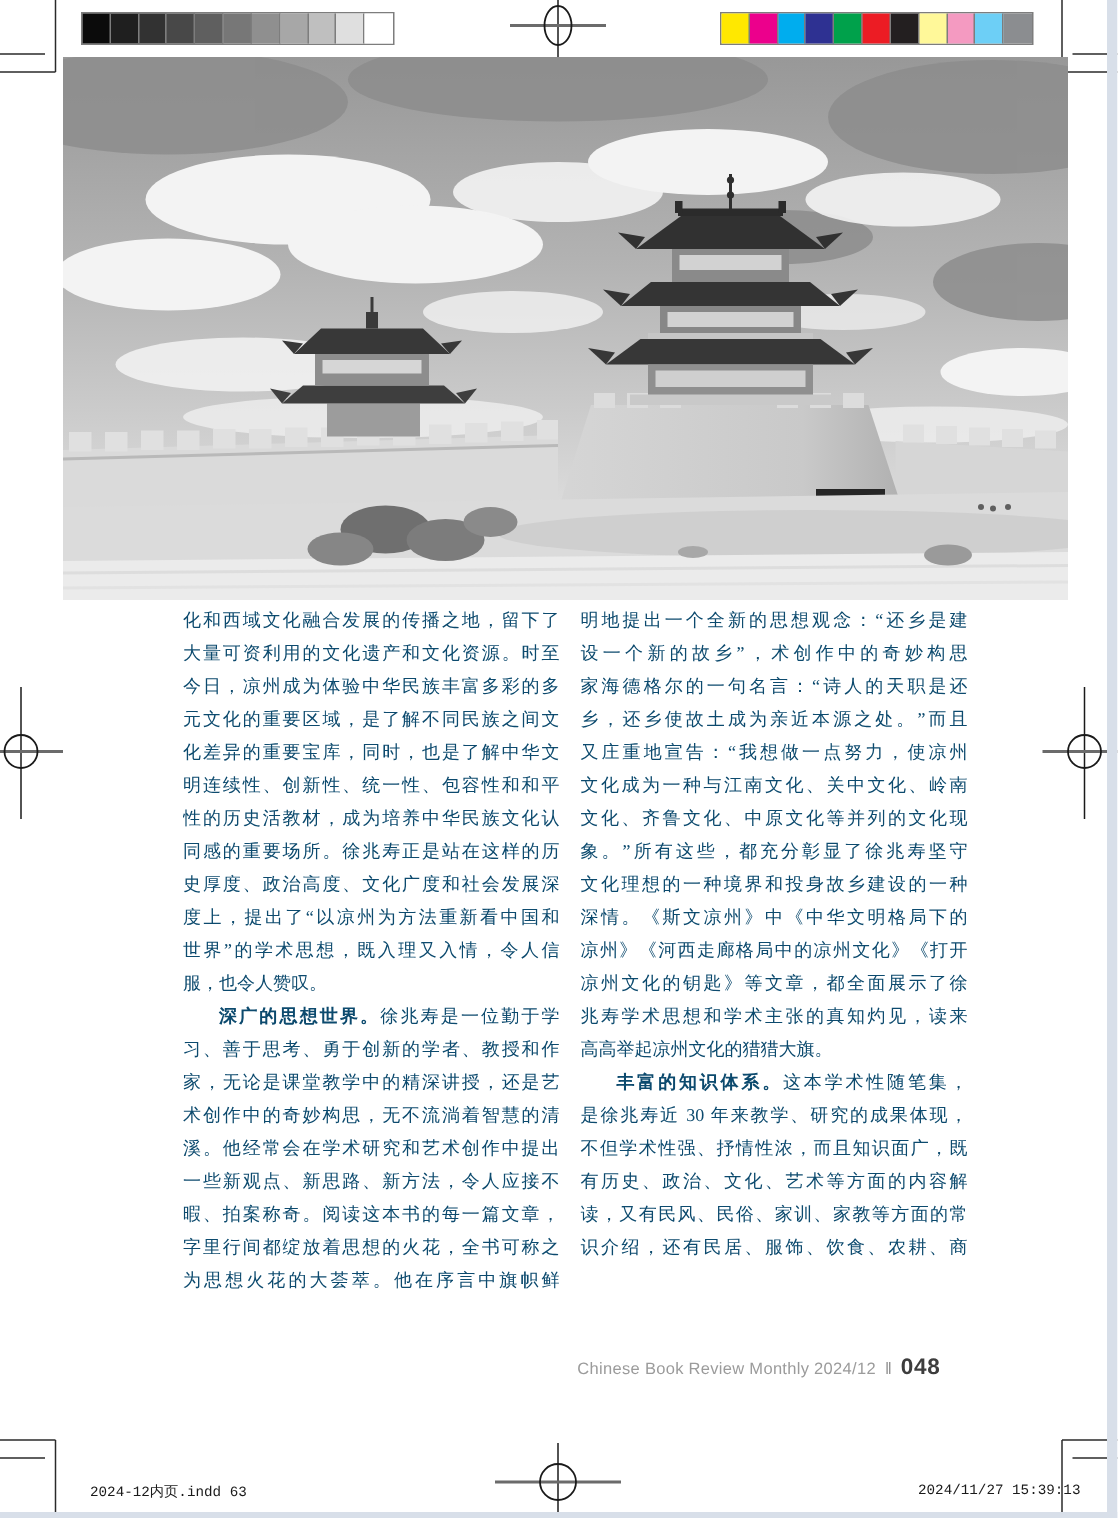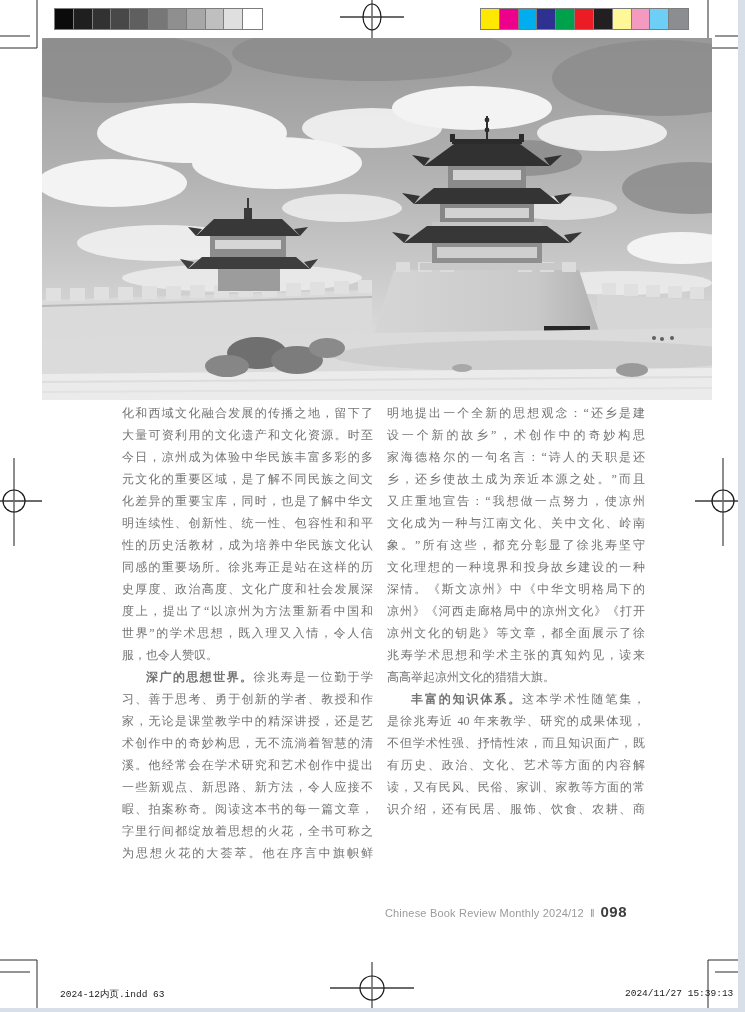--- a/index.html
+++ b/index.html
@@ -12,37 +12,37 @@
   .calbar .cell{width:19px;height:100%;border-right:1px solid #7d7d7d;box-sizing:border-box;}
   .calbar .cell:last-child{border-right:none;}
   #graybar{left:54px;width:209px;}
   #colorbar{left:480px;width:209px;}
   
   #marks{position:absolute;left:0;top:0;width:745px;height:1012px;pointer-events:none;}
   
   #photo{position:absolute;left:42px;top:38px;width:670px;height:362px;overflow:hidden;}
   #photo svg{display:block;width:100%;height:100%;}
   
-  .col{position:absolute;top:402px;height:466px;color:#737373;}
+  .col{position:absolute;top:402px;height:466px;color:#0c4a6e;}
   #col-left{left:122px;width:251px;}
   #col-right{left:387px;width:258px;}
   .line{height:22px;line-height:22px;font-size:12px;text-align:justify;text-align-last:justify;overflow:hidden;}
   .line.end{text-align-last:left;}
   .line.ind{text-indent:24px;}
   .line b{font-weight:bold;}
   
   #footer{position:absolute;top:903px;right:118px;display:flex;align-items:baseline;gap:6px;
     font-family:"Liberation Sans",sans-serif;}
   #footer .journal{font-size:11px;color:#9b9b9b;letter-spacing:.2px;}
   #footer .sep{font-size:11px;color:#8f8f8f;}
   #footer .pagenum{font-size:15px;font-weight:bold;color:#3d3d3d;letter-spacing:.5px;}
   
   .printinfo{position:absolute;top:988px;font-size:9.5px;color:#1a1a1a;font-family:Liberation Mono, monospace;}
   #print-file{left:60px;}
-  #print-time{left:612px;margin-left:13px;}
+  #print-time{left:612px;}
   
   #edge-right{position:absolute;right:0;top:0;width:7px;height:1012px;background:#d8dfe9;}
   #edge-bottom{position:absolute;left:0;bottom:0;width:745px;height:4px;background:#d8dfe9;}
 </style>
 </head>
 <body>
 
 <svg id="marks" viewBox="0 0 745 1012">
   <g stroke="#2a2a2a" stroke-width="1">
     <line x1="37" y1="0" x2="37" y2="48"></line>
@@ -275,38 +275,39 @@
     <div class="line">字里行间都绽放着思想的火花，全书可称之</div>
     <div class="line">为思想火花的大荟萃。他在序言中旗帜鲜</div>
   </div>
 <div id="col-right" class="col">
     <div class="line">明地提出一个全新的思想观念：“还乡是建</div>
     <div class="line">设一个新的故乡”，术创作中的奇妙构思</div>
     <div class="line">家海德格尔的一句名言：“诗人的天职是还</div>
     <div class="line">乡，还乡使故土成为亲近本源之处。”而且</div>
     <div class="line">又庄重地宣告：“我想做一点努力，使凉州</div>
     <div class="line">文化成为一种与江南文化、关中文化、岭南</div>
+    <div class="line">文化、齐鲁文化、中原文化等并列的文化现</div>
     <div class="line">象。”所有这些，都充分彰显了徐兆寿坚守</div>
     <div class="line">文化理想的一种境界和投身故乡建设的一种</div>
     <div class="line">深情。《斯文凉州》中《中华文明格局下的</div>
     <div class="line">凉州》《河西走廊格局中的凉州文化》《打开</div>
     <div class="line">凉州文化的钥匙》等文章，都全面展示了徐</div>
     <div class="line">兆寿学术思想和学术主张的真知灼见，读来</div>
     <div class="line end">高高举起凉州文化的猎猎大旗。</div>
     <div class="line ind"><b>丰富的知识体系。</b>这本学术性随笔集，</div>
-    <div class="line">是徐兆寿近 40 年来教学、研究的成果体现，</div>
+    <div class="line">是徐兆寿近 30 年来教学、研究的成果体现，</div>
     <div class="line">不但学术性强、抒情性浓，而且知识面广，既</div>
     <div class="line">有历史、政治、文化、艺术等方面的内容解</div>
     <div class="line">读，又有民风、民俗、家训、家教等方面的常</div>
     <div class="line">识介绍，还有民居、服饰、饮食、农耕、商</div>
   </div>
 
 <div id="footer">
   <span class="journal">Chinese Book Review Monthly 2024/12</span>
   <span class="sep">‖</span>
-  <span class="pagenum">098</span>
+  <span class="pagenum">048</span>
 </div>
 
 <div id="print-file" class="printinfo">2024-12内页.indd   63</div>
 <div id="print-time" class="printinfo">2024/11/27   15:39:13</div>
 
 <div id="edge-right"></div>
 <div id="edge-bottom"></div>
 
 </body></html>

